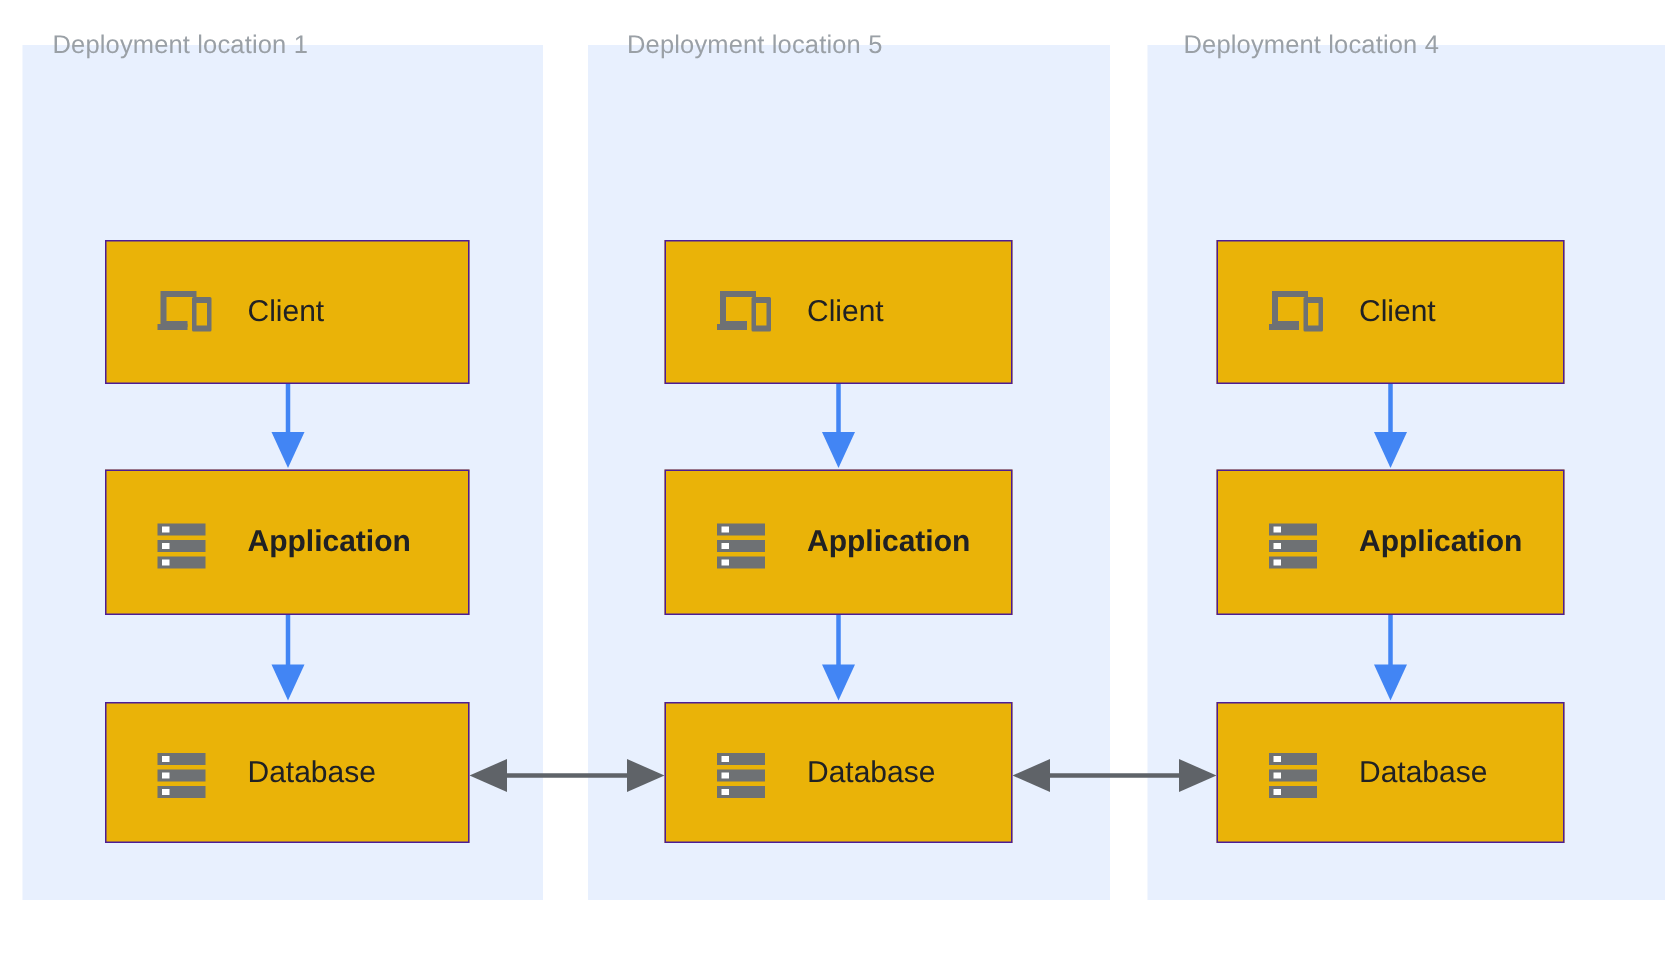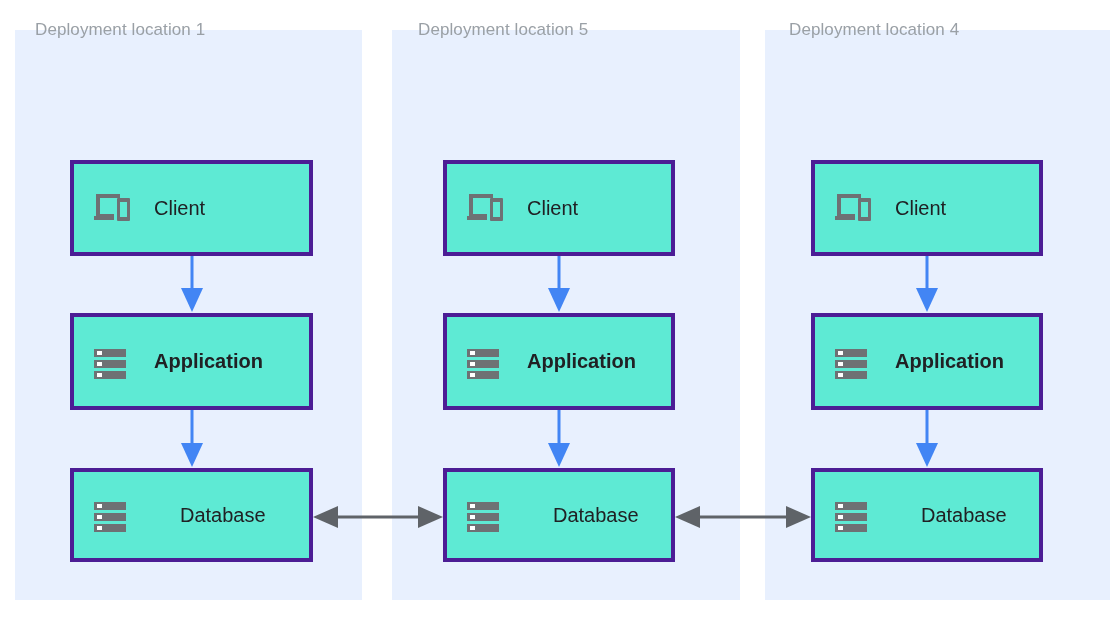--- a/index.html
+++ b/index.html
@@ -38,42 +38,42 @@
     left: 35px;
     font-size: 17px;
     color: #9aa0a6;
     letter-spacing: 0.1px;
     white-space: nowrap;
   }
 
   
   .node {
     position: absolute;
-    background: #5eead4;
-    border: 4px solid #4c1d95;
+    background: #eab308;
+    border: 1px solid #4c1d95;
     box-sizing: border-box;
     display: flex;
     align-items: center;
-    padding-left: 18px;
+    padding-left: 32px;
   }
   .node-label {
     font-size: 20px;
     color: #202124;
     margin-left: 22px;
     white-space: nowrap;
   }
 
   
   .col-1 .node { left: 70px;  width: 243px; }
   .col-2 .node { left: 443px; width: 232px; }
   .col-3 .node { left: 811px; width: 232px; }
 
   .row-client { top: 160px; height: 96px; }
   .row-app    { top: 313px; height: 97px; font-weight: bold; }
-  .row-db     { top: 468px; height: 94px; gap: 26px; }
+  .row-db     { top: 468px; height: 94px; }
 
   
   .icon {
     flex: 0 0 auto;
     width: 40px;
     height: 40px;
     display: block;
   }
 
   

